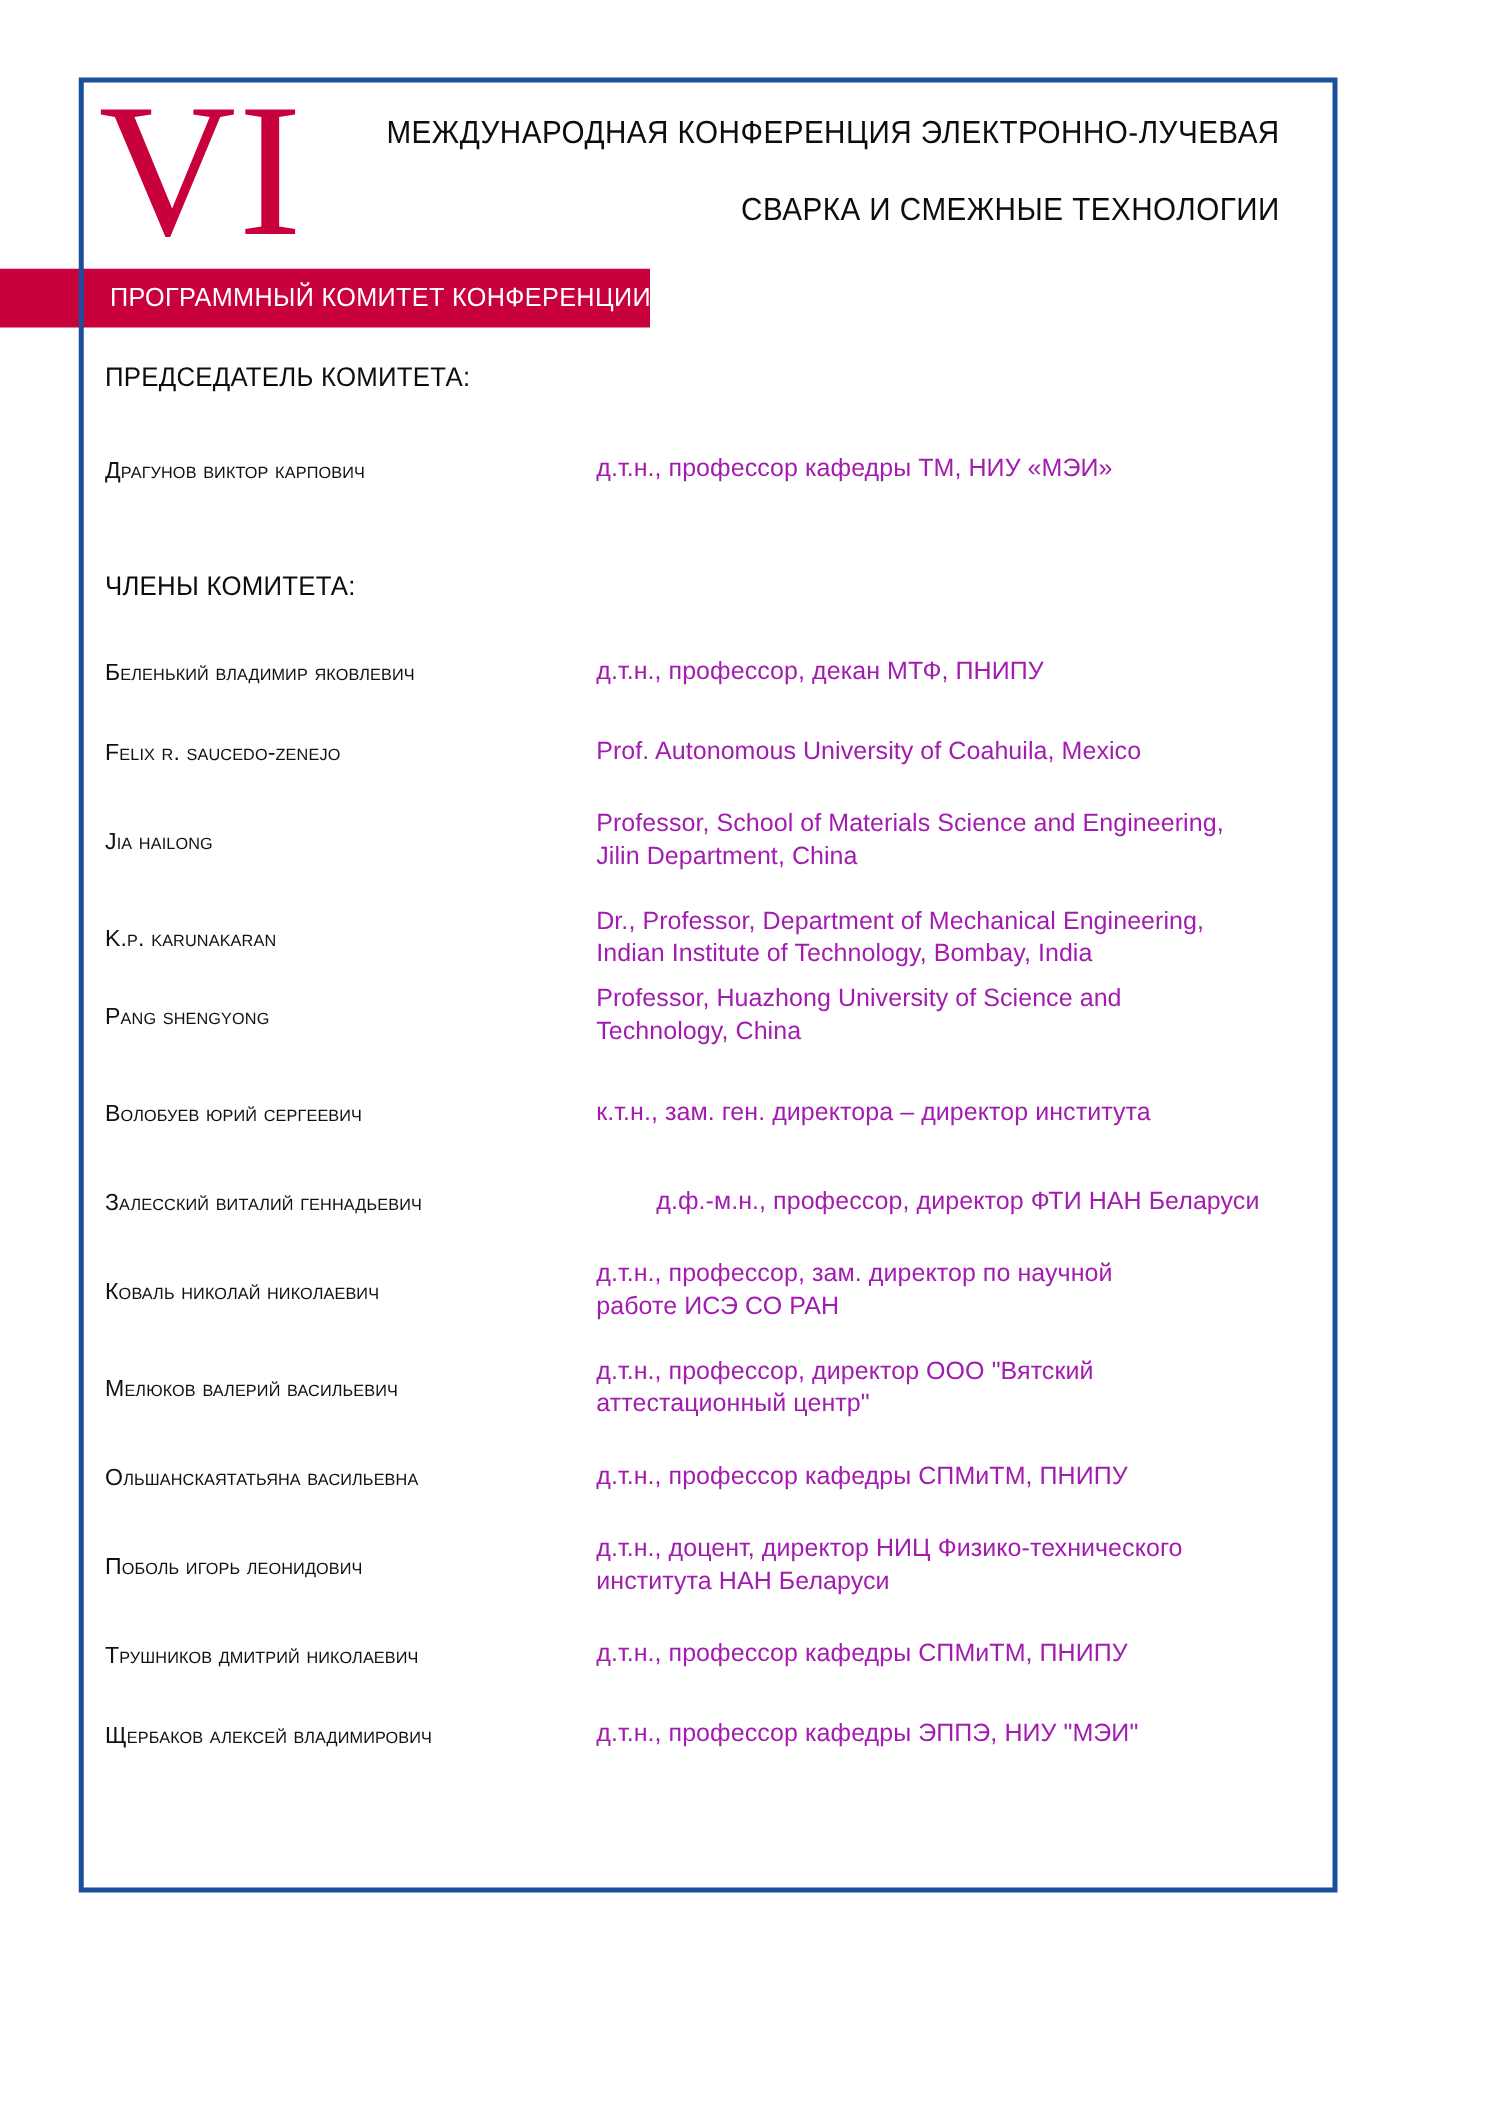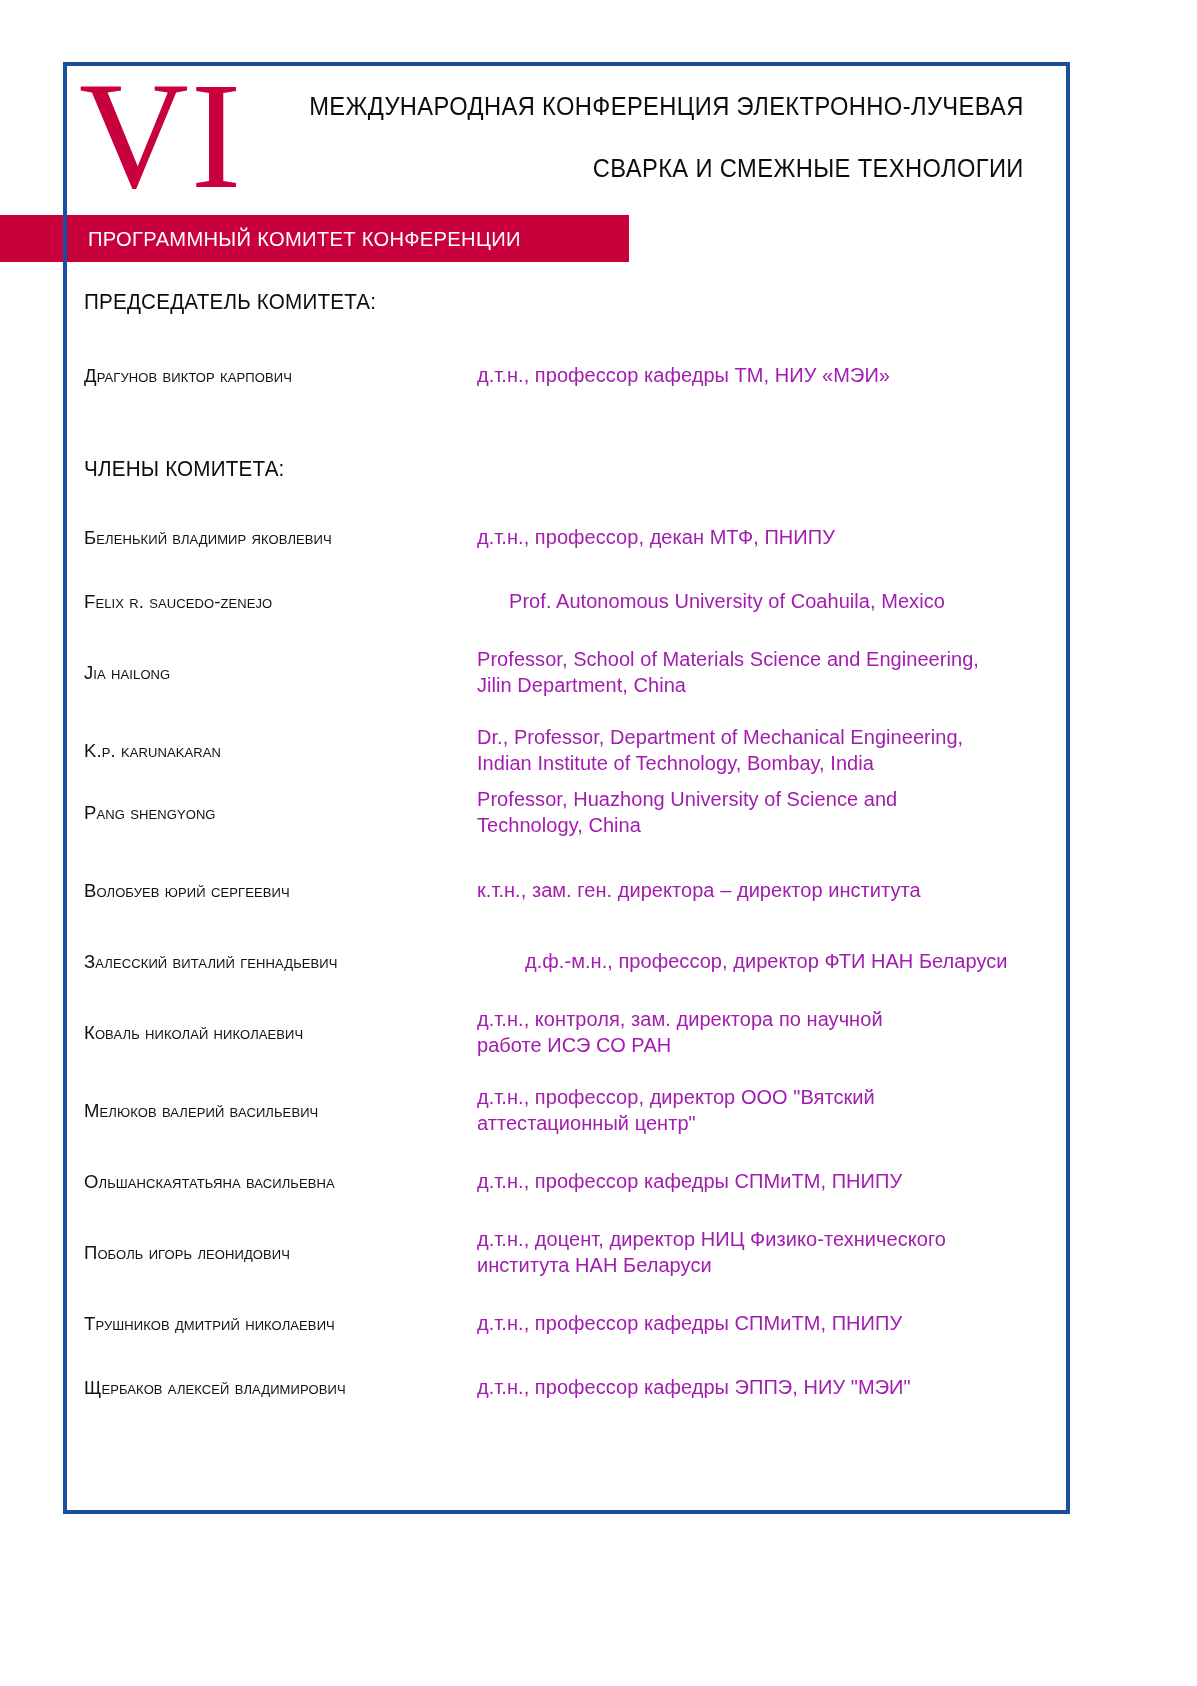--- a/index.html
+++ b/index.html
@@ -73,21 +73,21 @@
   }
   .title-line.second {
     margin-top: 34px;
   }
 
   
   #banner {
     position: absolute;
     left: 0;
     top: 215px;
-    width: 629px;
+    width: 520px;
     height: 47px;
     background: #c8003c;
     display: flex;
     align-items: center;
     text-align: center;
   }
   #banner-text {
     color: #ffffff;
     font-size: 21px;
     letter-spacing: 0.3px;
@@ -185,21 +185,21 @@
 
     <div class="section-heading" id="members-heading" style="margin-top: 58px;">ЧЛЕНЫ КОМИТЕТА:</div>
 
     <div id="members-list">
         <div class="row" style="margin-top: 36px; min-height: 40px;">
           <div class="name">Беленький Владимир Яковлевич</div>
           <div class="desc">
             <span class="l">д.т.н., профессор, декан МТФ, ПНИПУ</span>
           </div>
         </div>
-        <div class="row" style="margin-top: 24px; min-height: 40px; gap: 32px;">
+        <div class="row" style="margin-top: 24px; min-height: 40px;">
           <div class="name">Felix R. Saucedo-Zenejo</div>
           <div class="desc">
             <span class="l">Prof. Autonomous University of Coahuila, Mexico</span>
           </div>
         </div>
         <div class="row" style="margin-top: 24px; min-height: 54px;">
           <div class="name">Jia Hailong</div>
           <div class="desc">
             <span class="l">Professor, School of Materials Science and Engineering,</span>
             <span class="l">Jilin Department, China</span>
@@ -227,21 +227,21 @@
         </div>
         <div class="row" style="margin-top: 24px; min-height: 40px; gap: 48px;">
           <div class="name">Залесский Виталий Геннадьевич</div>
           <div class="desc">
             <span class="l">д.ф.-м.н., профессор, директор ФТИ НАН Беларуси</span>
           </div>
         </div>
         <div class="row" style="margin-top: 24px; min-height: 54px;">
           <div class="name">Коваль Николай Николаевич</div>
           <div class="desc">
-            <span class="l">д.т.н., контроля, зам. директора по научной</span>
+            <span class="l">д.т.н., профессор, зам. директор по научной</span>
             <span class="l">работе ИСЭ СО РАН</span>
           </div>
         </div>
         <div class="row" style="margin-top: 24px; min-height: 54px;">
           <div class="name">Мелюков Валерий Васильевич</div>
           <div class="desc">
             <span class="l">д.т.н., профессор, директор ООО "Вятский</span>
             <span class="l">аттестационный центр"</span>
           </div>
         </div>

